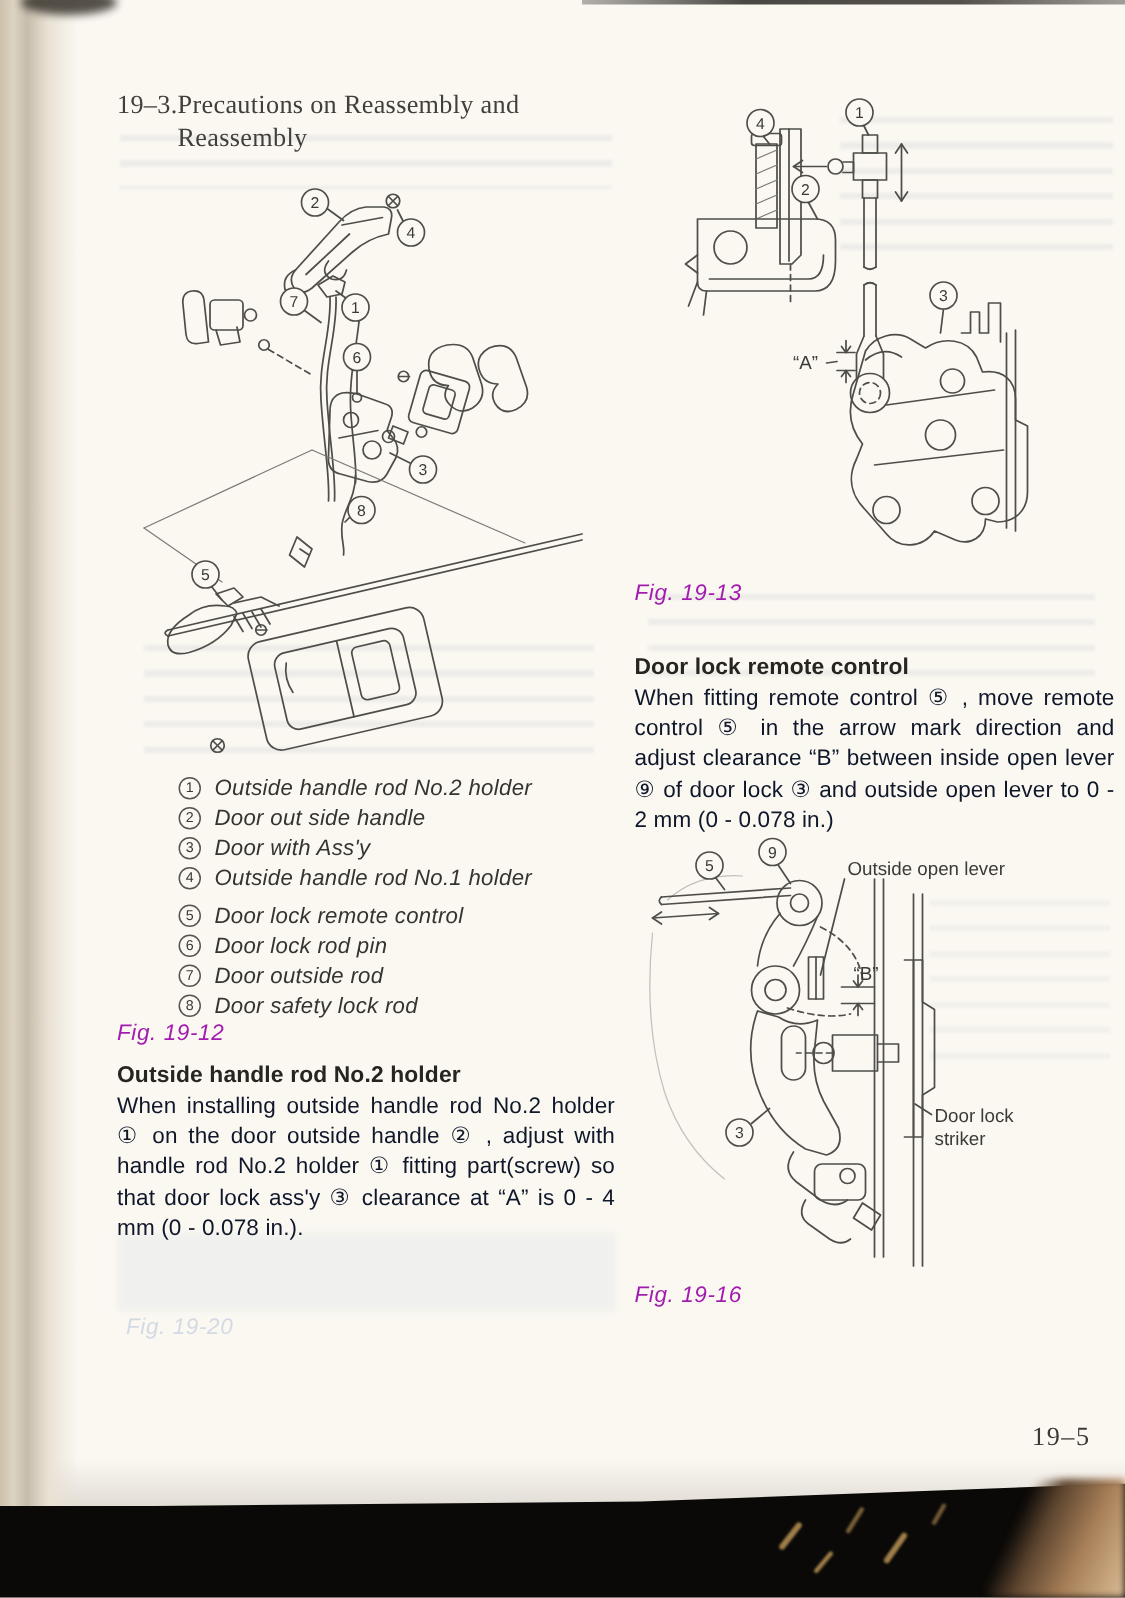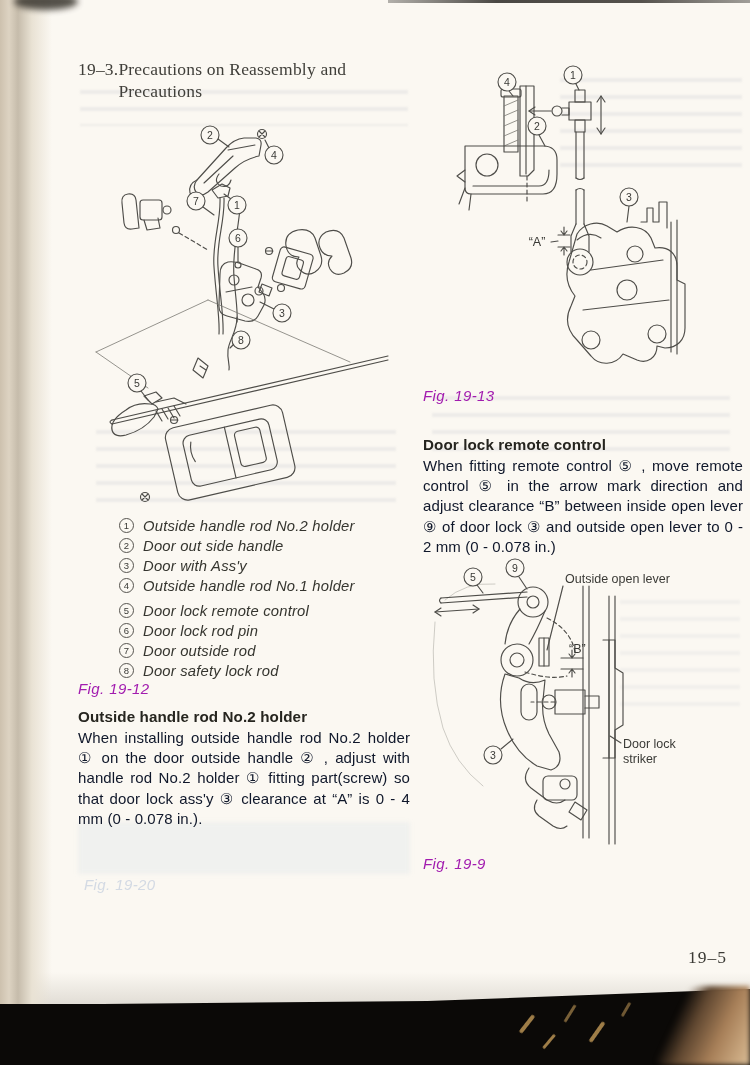--- a/index.html
+++ b/index.html
@@ -109,21 +109,21 @@
   <div class="abs ghost-band" style="left:432px;top:396px;width:298px;height:58px;"></div>
   <div class="abs ghost-band" style="left:96px;top:430px;width:300px;height:76px;"></div>
   <div class="abs ghost-band" style="left:620px;top:600px;width:120px;height:110px;opacity:.7;"></div>
   <div class="abs ghost-rect" style="left:78px;top:822px;width:332px;height:52px;"></div>
   <div class="abs ghost-caption" style="left:84px;top:876px;">Fig. 19-20</div>
 
   <div class="abs doc-title">
     <span class="tnum">19–3.</span>
     <span class="tlines">
       <span>Precautions on Reassembly and</span><br>
-      <span>Precautions</span>
+      <span>Reassembly</span>
     </span>
   </div>
 
   <div class="abs fig" style="left:88px;top:112px;width:320px;height:400px;">
     <svg width="320" height="400" viewBox="0 0 320 400">
 
       <path class="ln" d="M109,68 L138,36 Q146,27 156,26 L168,26 Q174,27 173,33 L171,44 Q157,47 147,56 L120,80 Q112,86 108,80 Q104,74 109,68 Z"></path>
       <path class="ln" d="M140,38 L167,33"></path>
       <path class="ln" d="M116,71 L145,44"></path>
       <path class="ln" d="M109,68 Q100,72 102,81 L108,86"></path>
@@ -424,21 +424,21 @@
           <circle cx="90" cy="16" r="9"></circle>
           <text x="90" y="19.8">9</text>
         </g>
       <g class="callout">
           <circle cx="68" cy="203" r="9"></circle>
           <text x="68" y="206.8">3</text>
         </g>
     </svg>
   </div>
 
-  <div class="abs fig-caption" style="left:423px;top:855px;">Fig. 19-9</div>
+  <div class="abs fig-caption" style="left:423px;top:855px;">Fig. 19-16</div>
 
   <div class="abs page-num" style="left:688px;top:947px;">19–5</div>
 
   <div class="page-shade-bottom"></div>
   <div class="left-edge"></div>
   <div class="corner-blob"></div>
   <div class="top-line"></div>
 </div>
 
 <div class="scan-bed"></div>

